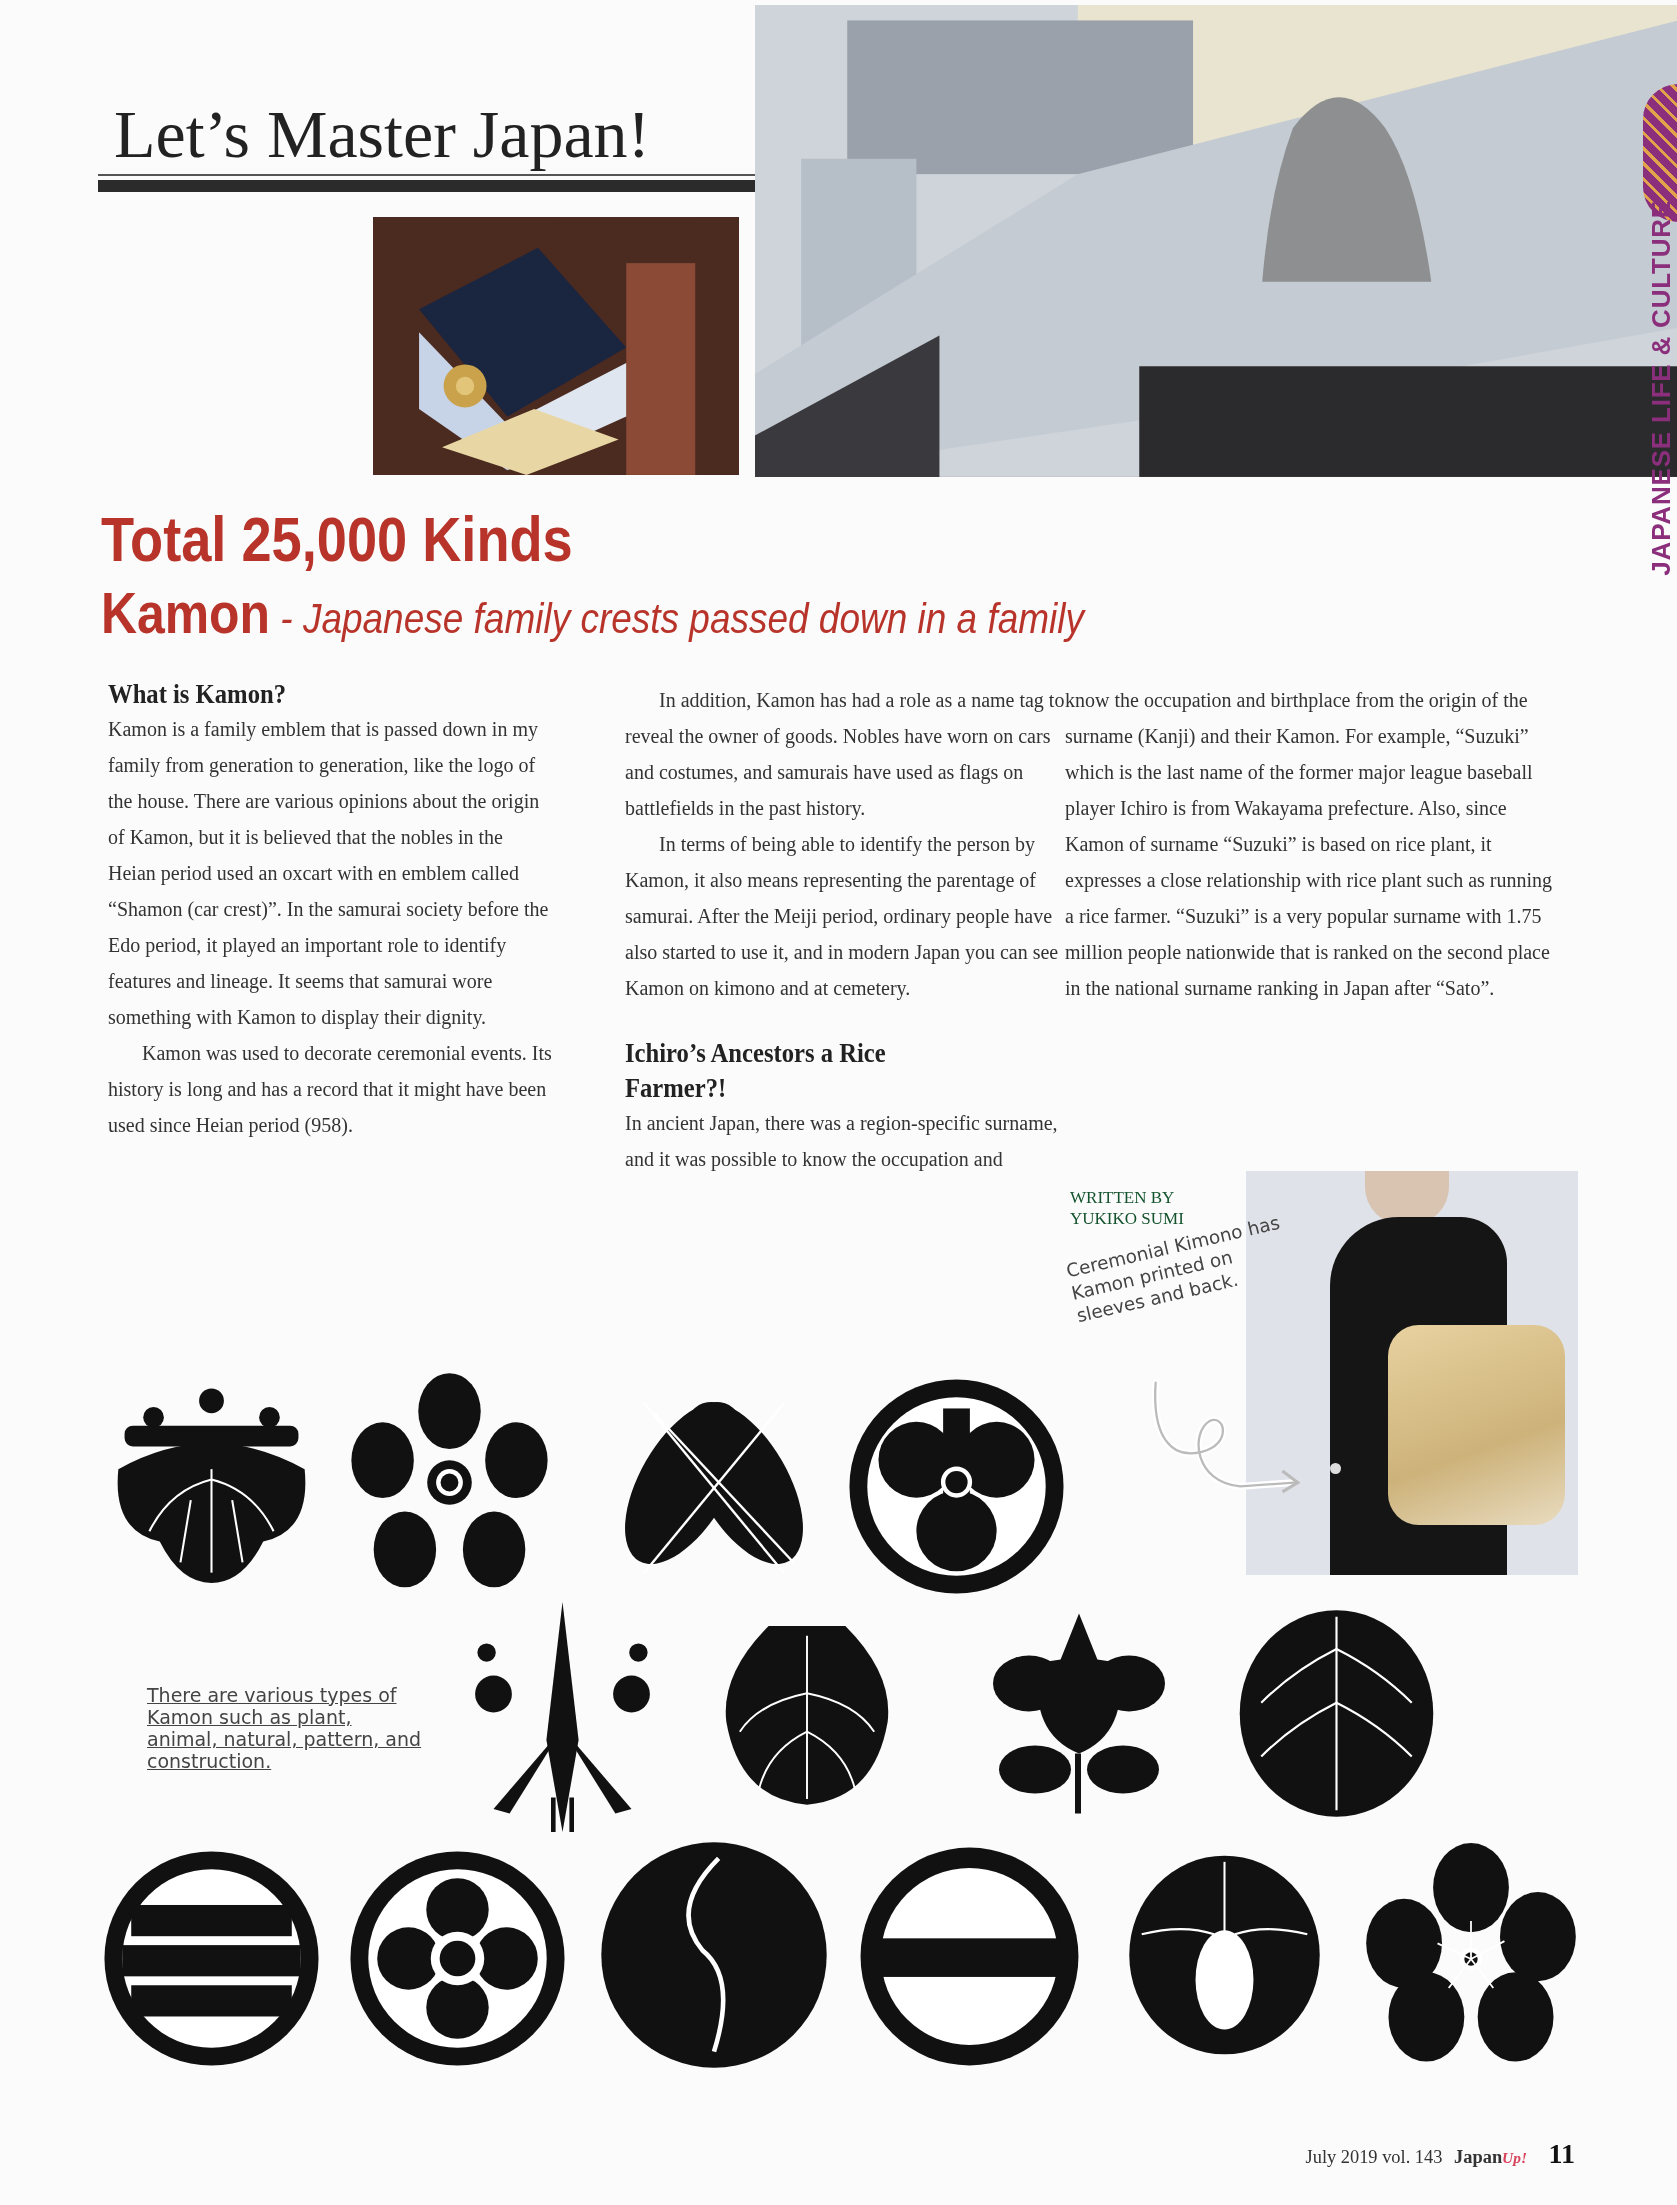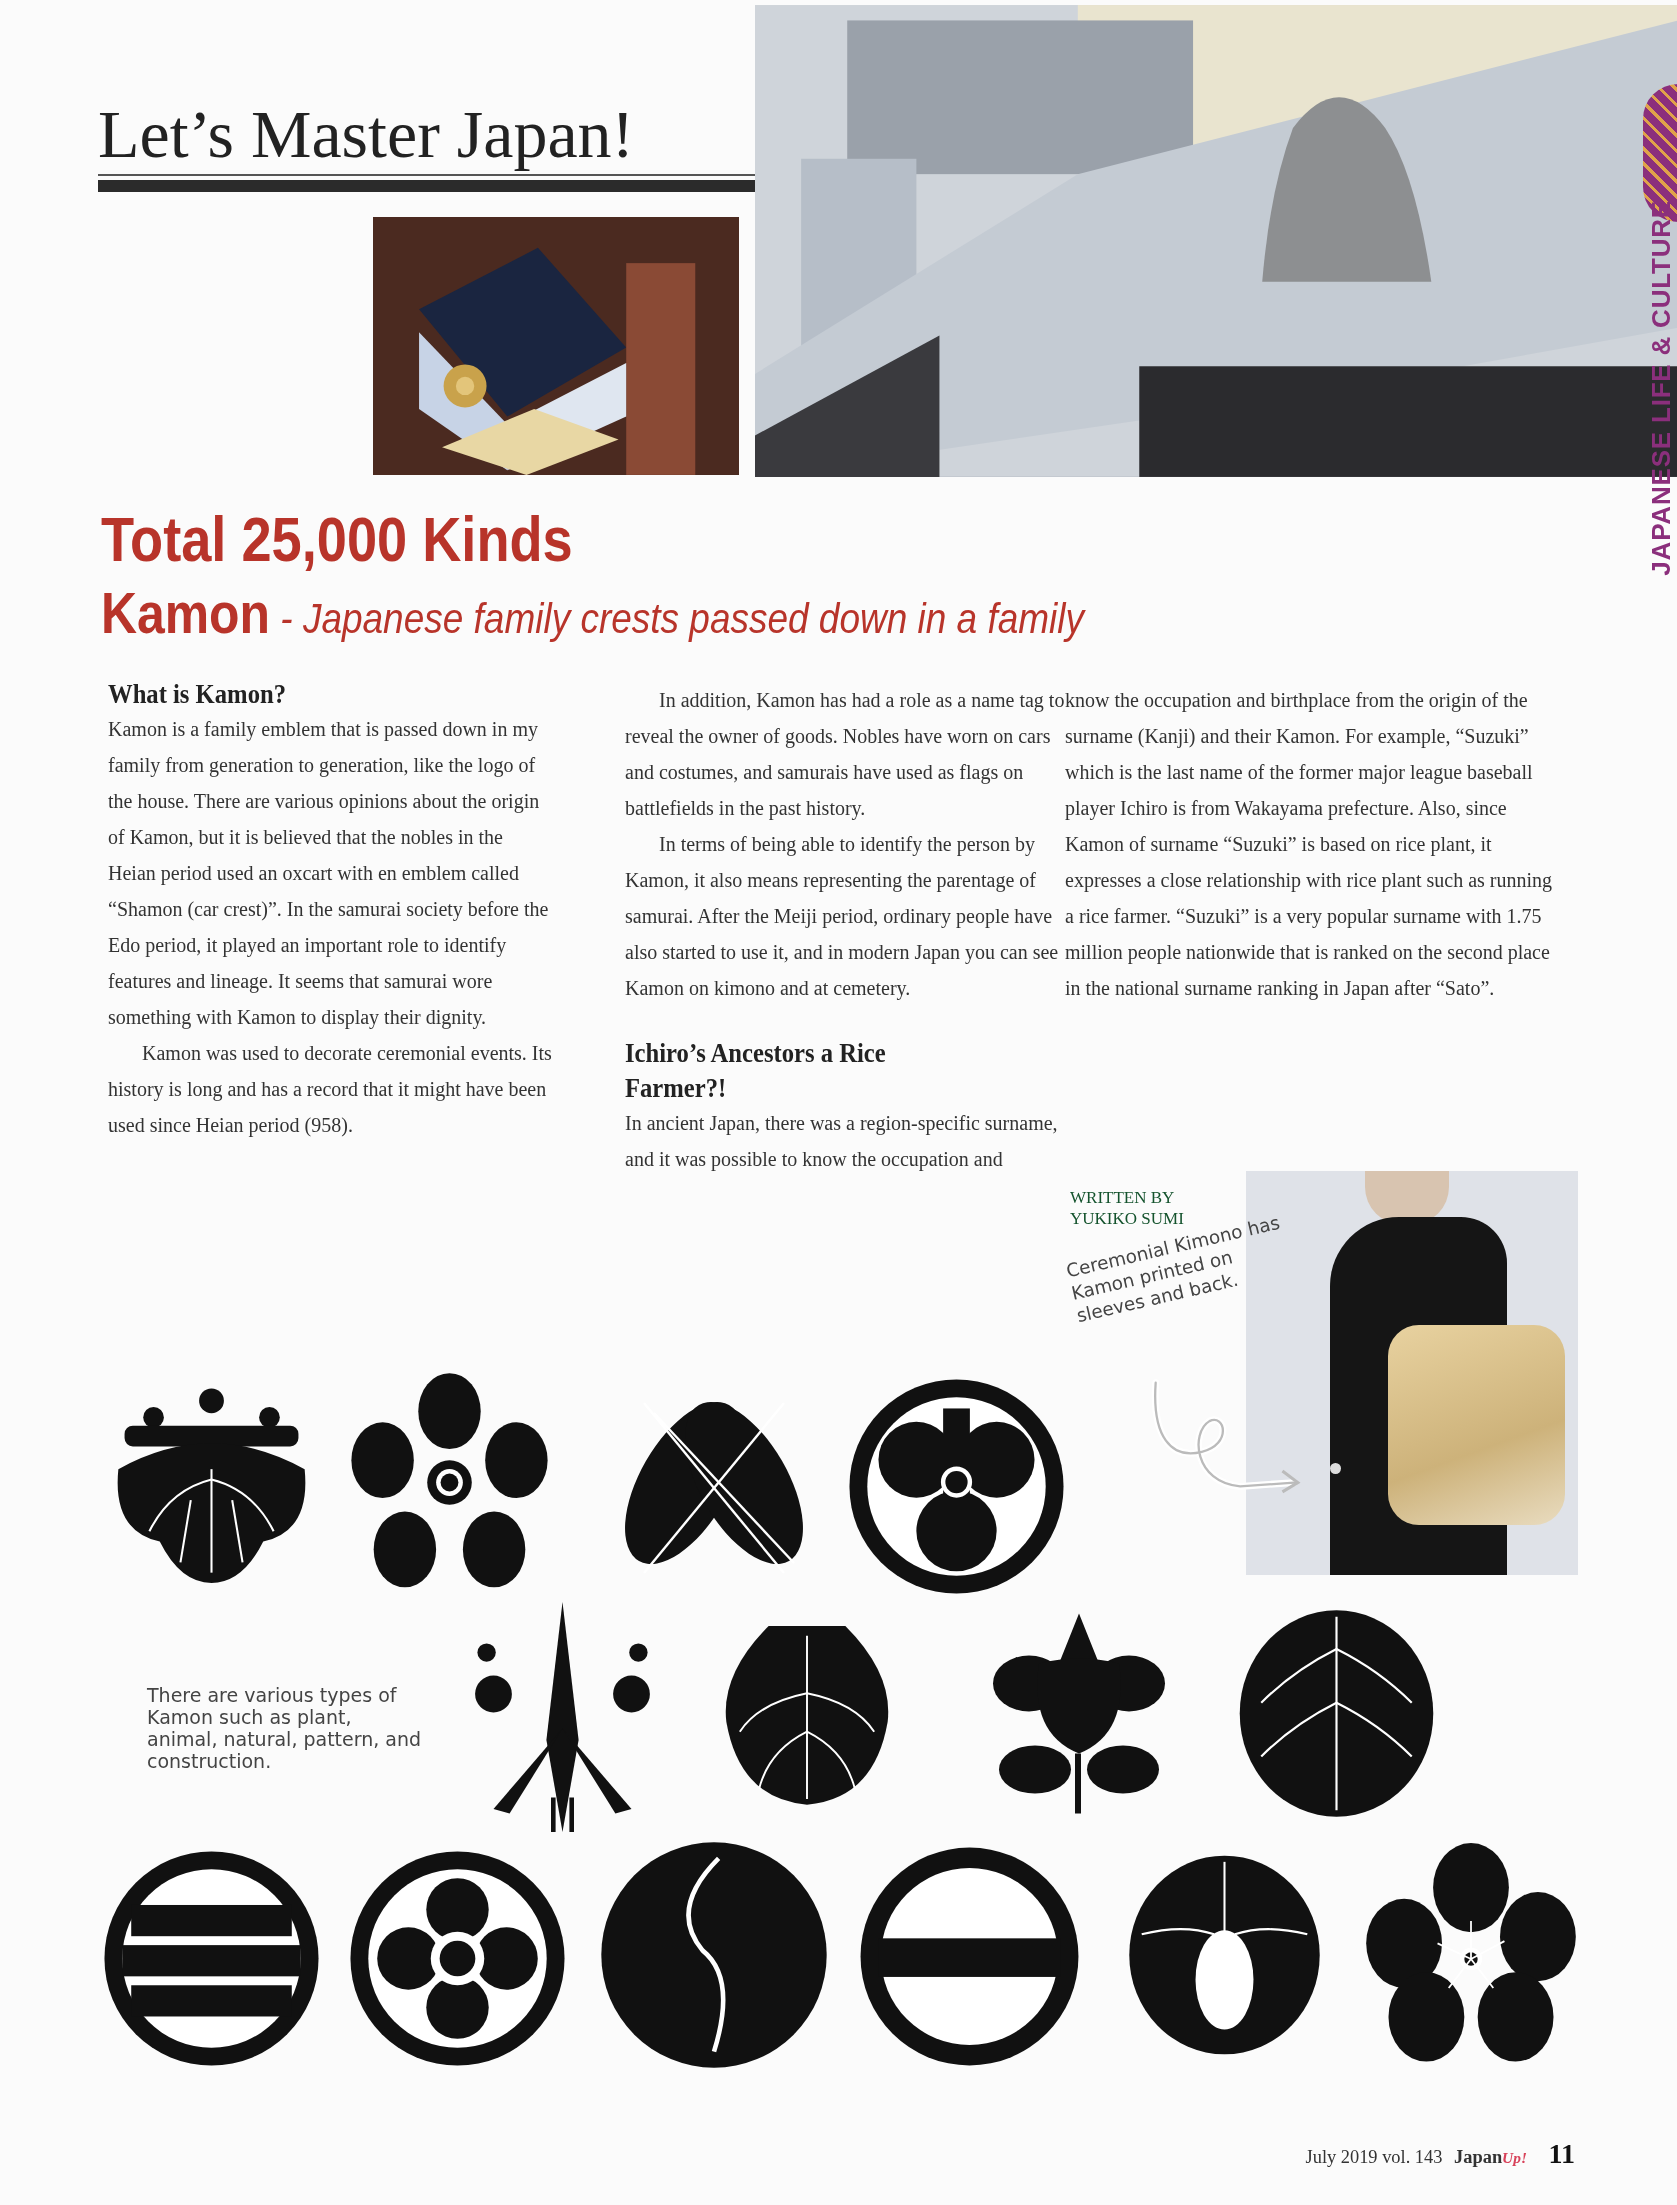--- a/index.html
+++ b/index.html
@@ -1,20 +1,20 @@
 <!DOCTYPE html>
 <html style="font-size:12.3px"><head>
 <meta charset="utf-8">
 <style>
   html, body { margin:0; padding:0; }
   body { width:1678px; height:2205px; background:#fbfbfb; position:relative; overflow:hidden; font-family:"Liberation Sans", sans-serif; color:#2a2a2a; }
   .abs { position:absolute; }
 
   
-  #title { left:98px; top:100px; font-family:"Liberation Serif", serif; font-size:68px; color:#222; letter-spacing:0px; line-height:1; white-space:nowrap; }
+  #title { left:114px; top:100px; font-family:"Liberation Serif", serif; font-size:68px; color:#222; letter-spacing:0px; line-height:1; white-space:nowrap; }
   #title-rule-thin { left:98px; top:174px; width:659px; height:2.3px; background:#555; }
   #title-rule-thick { left:98px; top:180px; width:659px; height:12.3px; background:#2b2b2b; }
 
   
   .photo { overflow:hidden; }
   #lantern { left:373px; top:217px; width:366px; height:258px; background:linear-gradient(135deg,#4a2a22 0%,#6a3a2a 40%,#3a241e 100%); }
   #roof { left:755px; top:4.6px; width:923px; height:472px; background:linear-gradient(180deg,#e7e3d8 0%,#b9c0c9 30%,#9aa4b0 60%,#2e2e32 100%); }
 
   
   #side-tab { right:0; top:84px; width:35px; height:138px; background:repeating-linear-gradient(45deg,#8b2f7c 0 7.7px,#e0a24a 7.7px 10.8px); border-radius:69px 0 0 69px; }
@@ -40,21 +40,21 @@
   
   #kimono { left:1246px; top:1171px; width:332px; height:404px; background:#dfe2e8; }
   #kimono .robe { position:absolute; left:84px; top:46px; width:177px; height:358px; background:#151515; border-radius:69px 46px 0 0; }
   #kimono .obi { position:absolute; left:142px; top:154px; width:177px; height:200px; background:linear-gradient(160deg,#e8d2a0,#cdb27a 60%,#e9dcc0); border-radius:31px; }
   #kimono .head { position:absolute; left:119px; top:0; width:84px; height:54px; background:#d8c4b0; border-radius:0 0 38px 38px; }
   #kimono .crest-dot { position:absolute; left:84px; top:292px; width:10.8px; height:10.8px; border-radius:50%; background:#ddd; }
 
   
   .hand { font-family:"DejaVu Sans", sans-serif; color:#444; font-size:18.4px; line-height:23px; }
   #kimono-caption { left:1064px; top:1260px; transform:rotate(-13deg); transform-origin:left top; width:230px; }
-  #types-caption { left:147px; top:1684px; width:277px; font-size:19px; line-height:22px; }
+  #types-caption { left:147px; top:1684px; width:277px; font-size:19px; line-height:22px;text-decoration:underline; }
   #arrow { left:1148px; top:1375px; width:169px; height:123px; }
 
   
   .crest { position:absolute; }
   .crest svg { width:100%; height:100%; display:block; }
 
   
   #footer { right:103px; top:2138px; font-family:"Liberation Serif", serif; font-size:18.4px; color:#333; white-space:nowrap; }
   #footer .brand { font-weight:bold; margin-left:7px; }
   #footer .brand-accent { color:#d8425a; font-style:italic; font-size:15.4px; }

